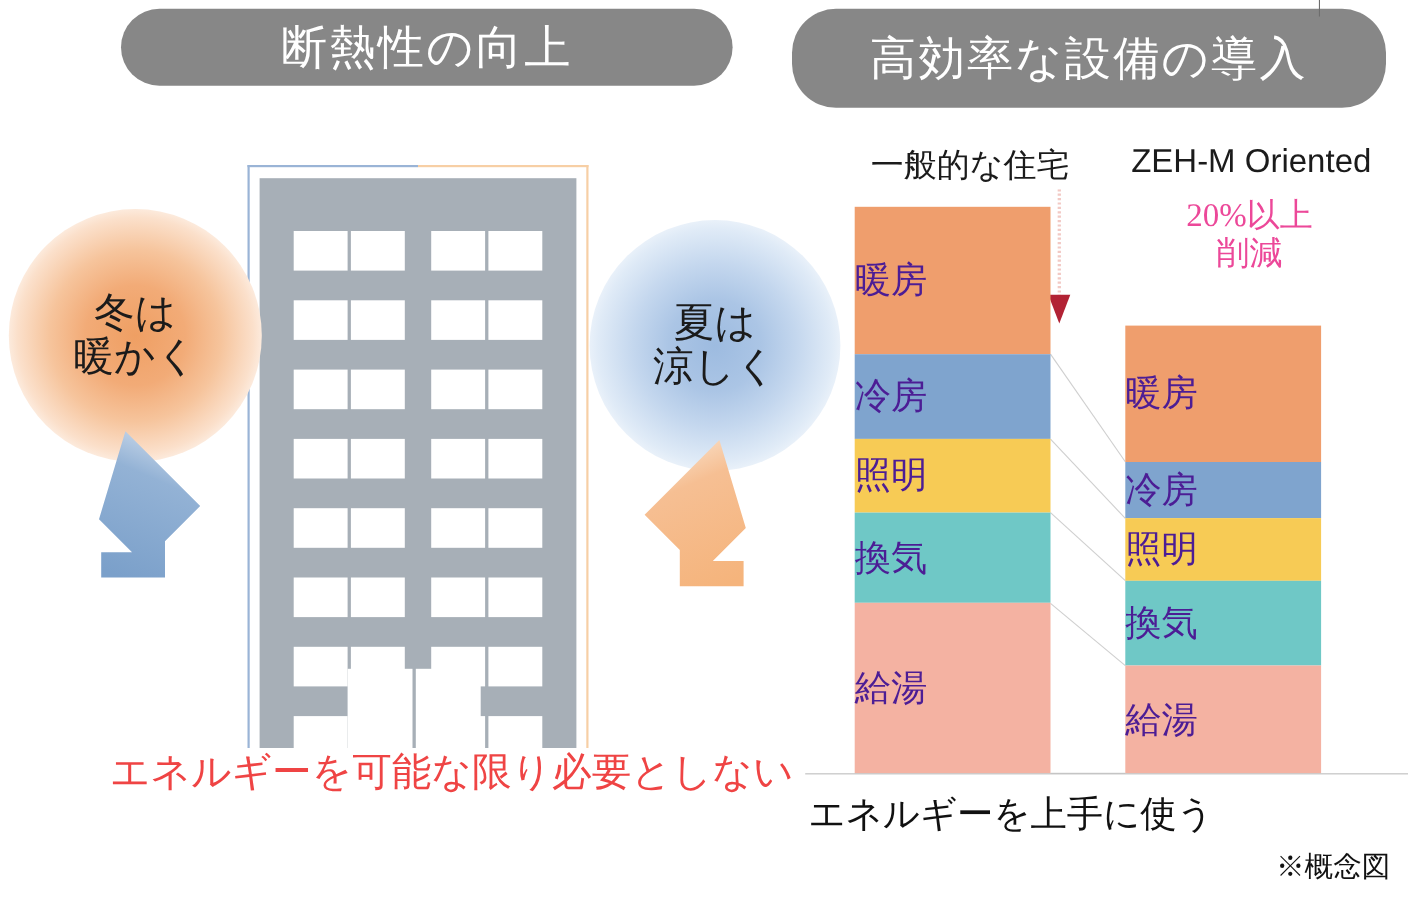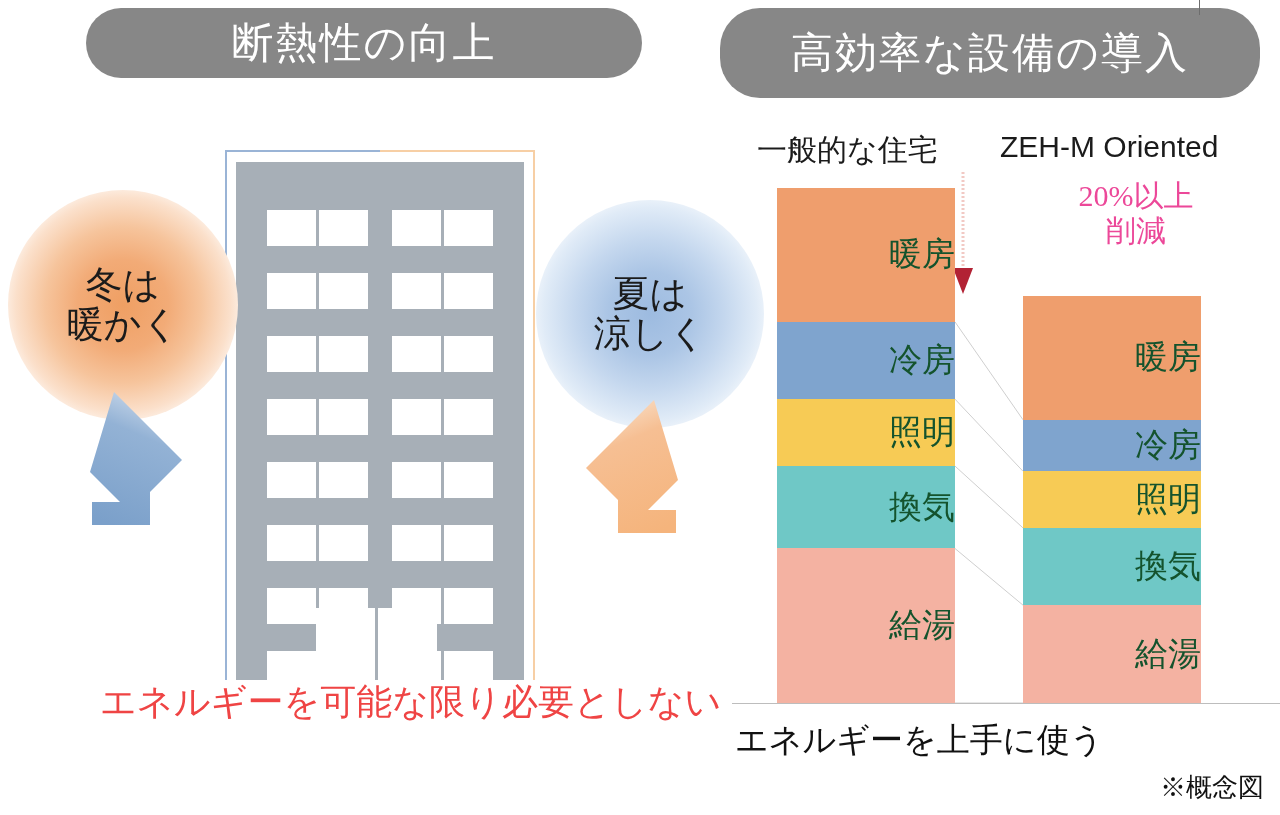--- a/index.html
+++ b/index.html
@@ -24,21 +24,21 @@
     background: #878787;
     border-radius: 40px;
     color: #ffffff;
     display: flex;
     align-items: center;
     justify-content: center;
     font-family: "Liberation Serif", "DejaVu Serif", serif;
     letter-spacing: 2px;
     white-space: nowrap;
   }
-  #pill-left  { left: 86px;  top: 8px;  width: 556px; height: 70px; font-size: 42px; }
+  #pill-left  { left: 110px;  top: 8px;  width: 556px; height: 70px; font-size: 42px; }
   #pill-right { left: 720px; top: 8px;  width: 540px; height: 90px; font-size: 42px; }
 
   .top-tick {
     position: absolute;
     left: 1199px; top: 0px;
     width: 1px; height: 15px;
     background: #6d6d6d;
   }
 
   
@@ -135,20 +135,21 @@
   }
 
   
   #chart {
     position: absolute;
     left: 720px; top: 110px;
     width: 560px; height: 640px;
   }
   .bar-title {
     position: absolute;
+    text-align: center;
     font-size: 30px;
     color: #1b1b1b;
     font-family: "Liberation Sans", "DejaVu Sans", sans-serif;
     white-space: nowrap;
   }
   #title-left  { left: 37px;  top: 20px;  width: 250px; }
   #title-right { left: 280px; top: 20px;  width: 275px; }
   #reduction {
     position: absolute;
     left: 285px; top: 68px;
@@ -164,22 +165,22 @@
     position: absolute;
     width: 178px;
   }
   #bar-typical { left: 57px; }
   #bar-zeh     { left: 303px; }
 
   .seg {
     position: relative;
     display: flex;
     align-items: center;
-    justify-content: flex-end;
-    color: #14532d;
+    justify-content: flex-start;
+    color: #4c1d95;
     font-size: 33px;
     font-family: "Liberation Serif", "DejaVu Serif", serif;
     box-sizing: border-box;
   }
   .seg-label { pointer-events: none; }
 
   .axis {
     position: absolute;
     left: 12px; top: 593px;
     width: 548px; height: 1px;

